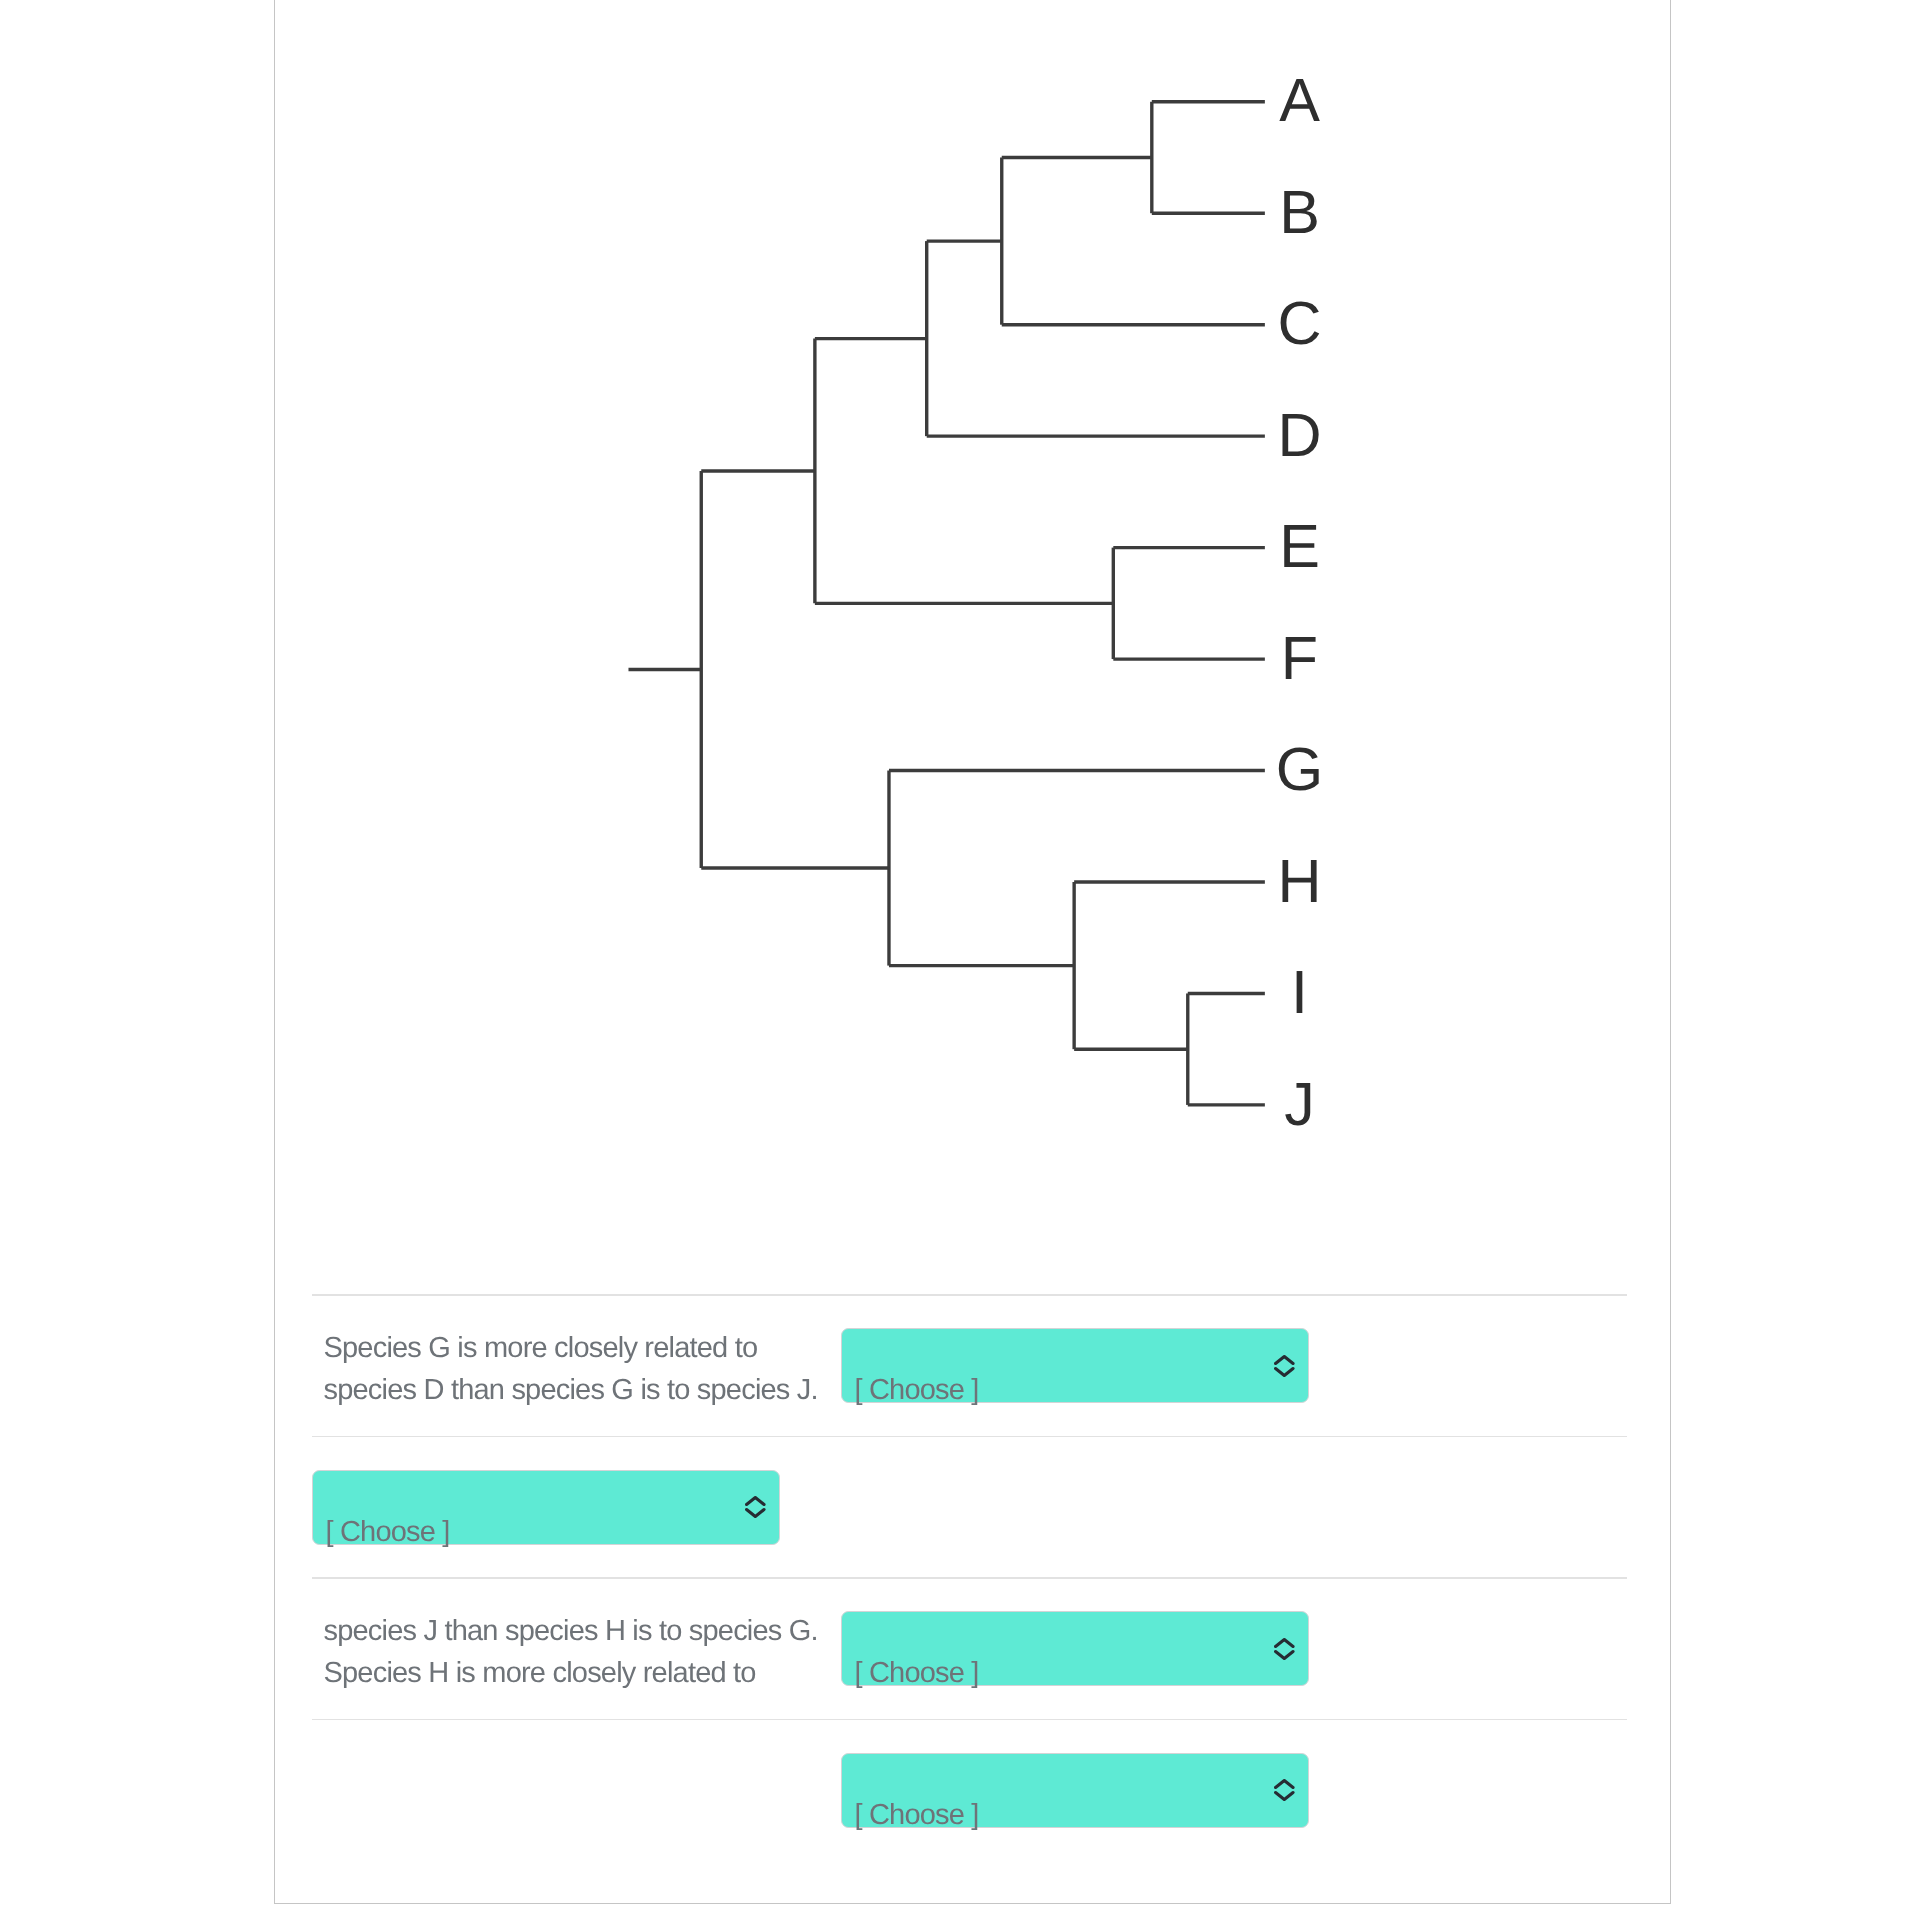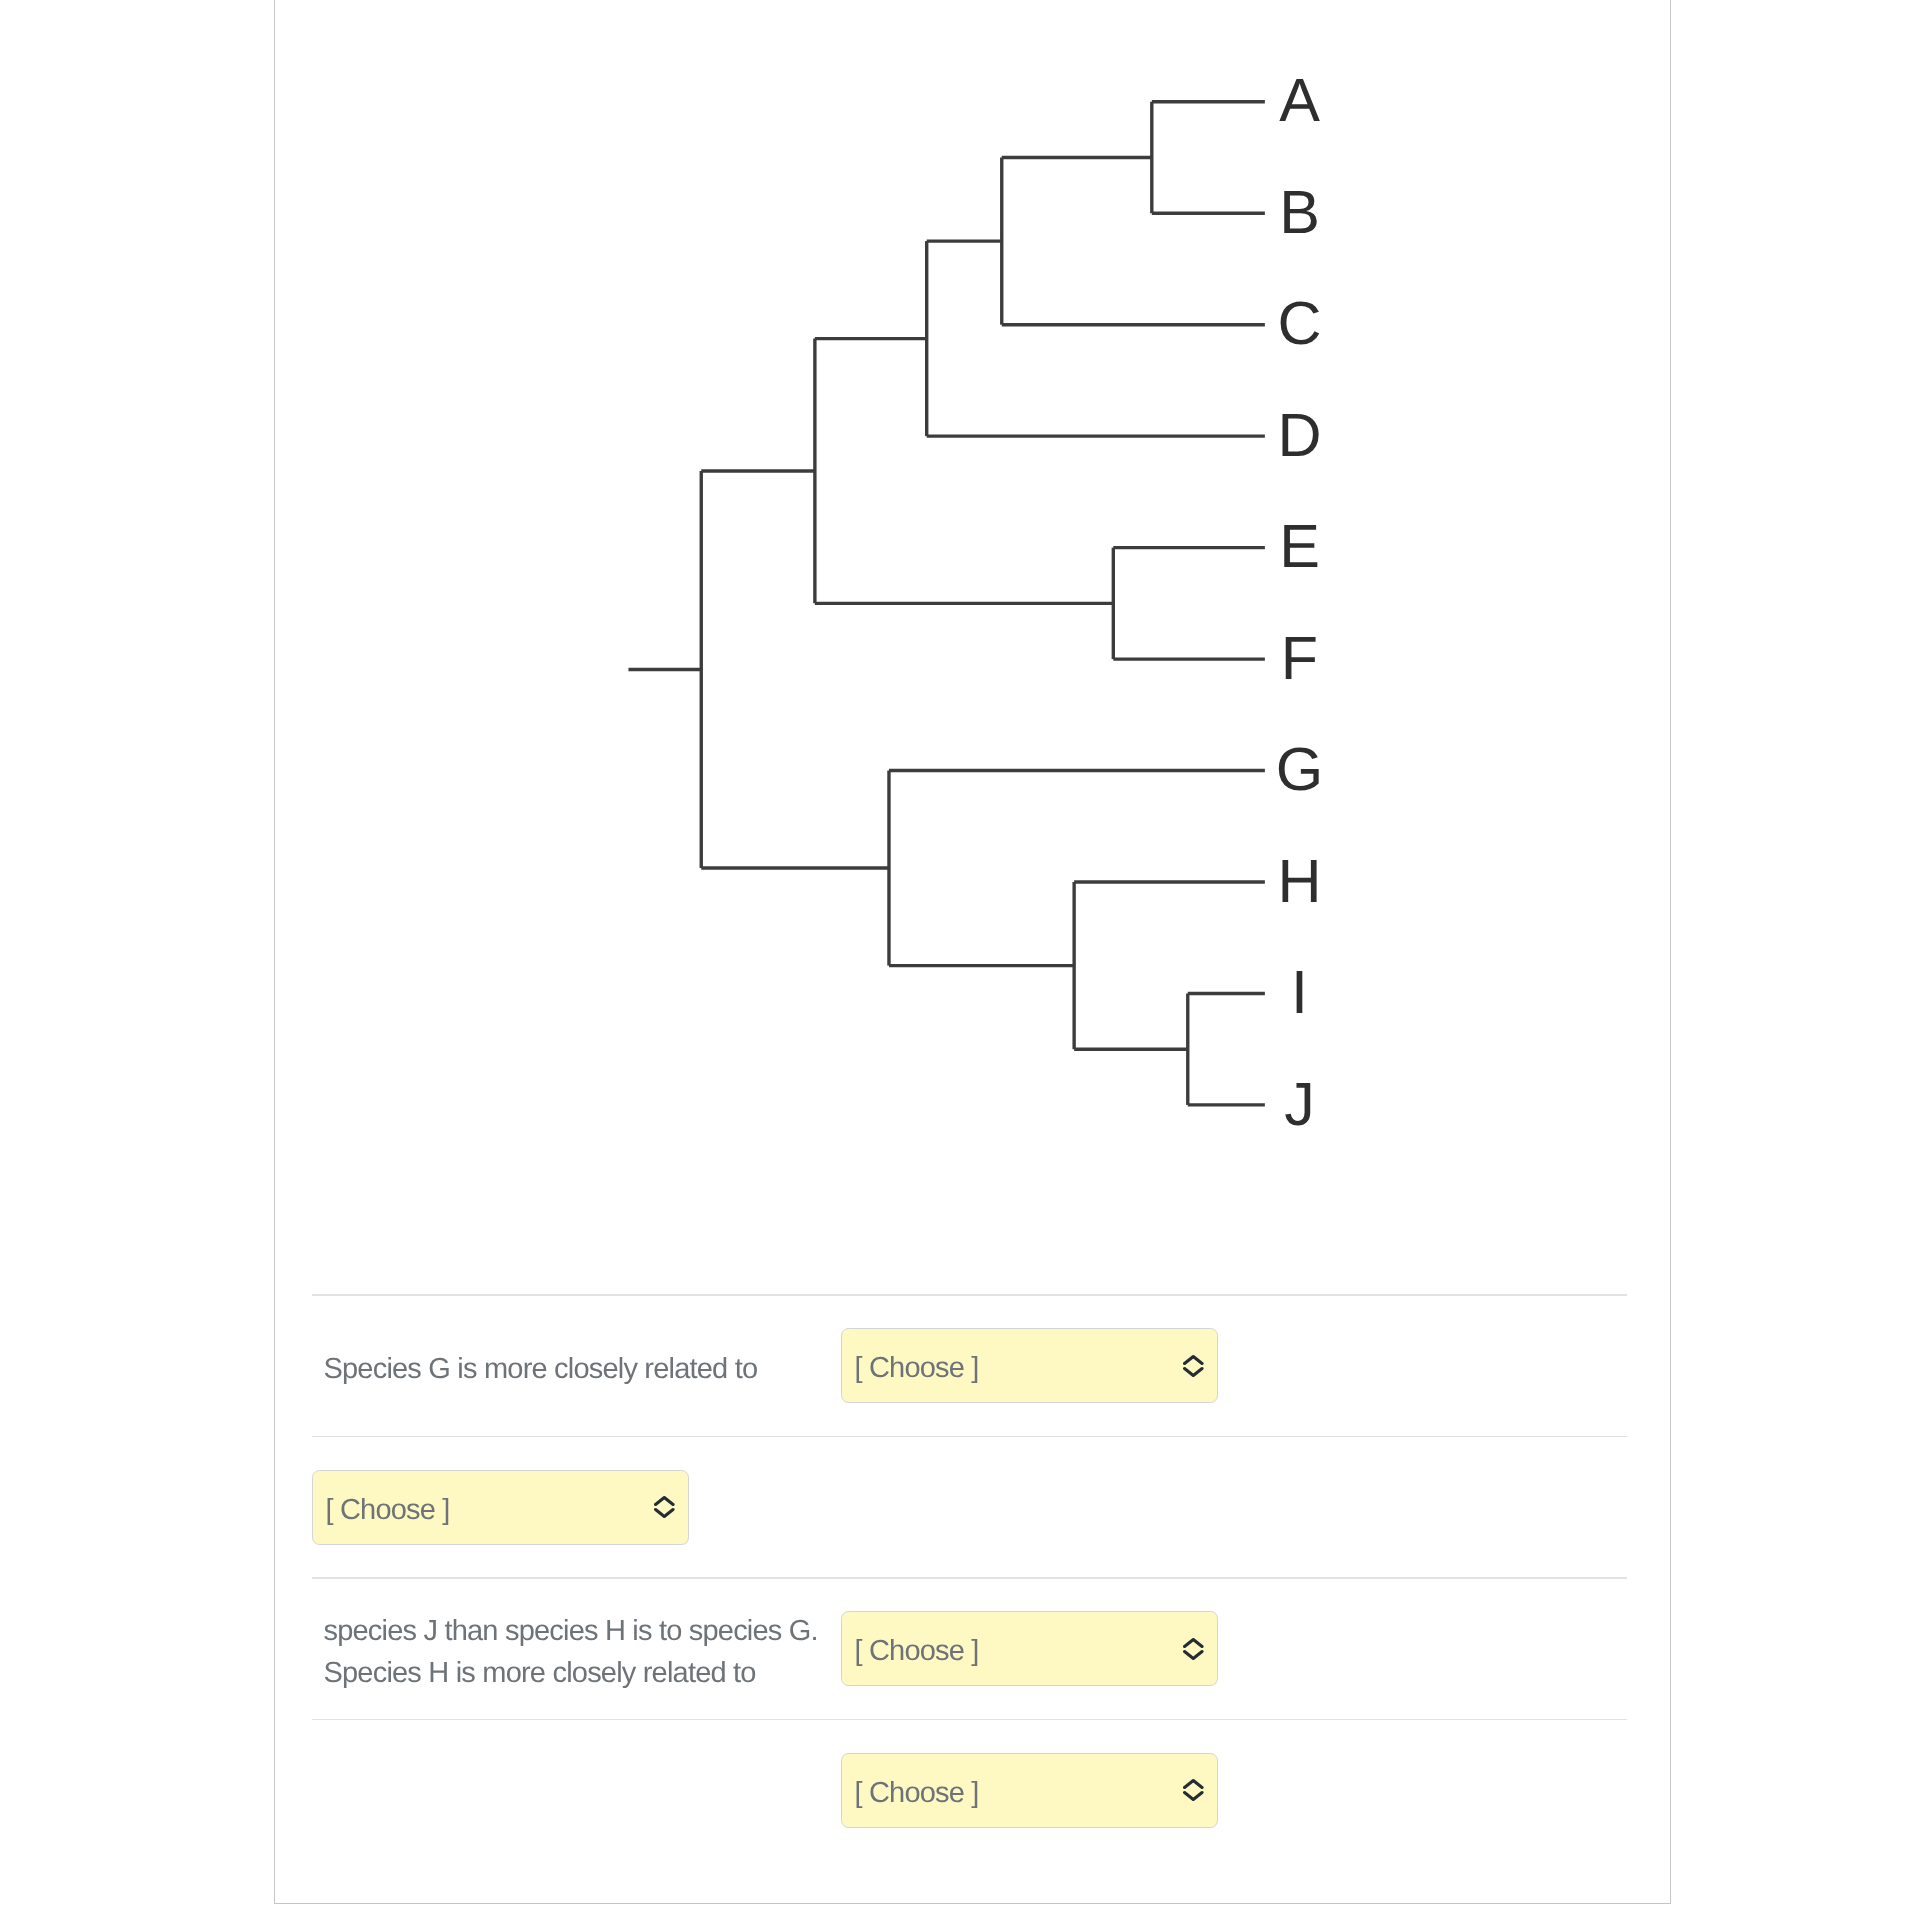--- a/index.html
+++ b/index.html
@@ -24,23 +24,23 @@
              font-size:61px;color:#2e2e2e;line-height:1;white-space:nowrap;
              letter-spacing:0px;}
 
   
   #rows{position:absolute;left:312px;top:1294px;width:1315px;}
   .divider{height:1.5px;background:#e2e2e2;width:100%;}
   .qrow{display:flex;align-items:center;height:140px;}
   .qtext{font-size:29px;-webkit-font-smoothing:antialiased;line-height:42px;color:#6e7378;width:529px;
          padding-left:11.5px;box-sizing:border-box;letter-spacing:-0.8px;
          white-space:nowrap;position:relative;top:3.2px;}
-  .dropdown{position:relative;width:377px;height:75px;
+  .dropdown{position:relative;width:468px;height:75px;
             border:1.9px solid #d3d4d6;border-radius:7.5px;box-sizing:border-box;
-            background:#fef9c3;display:flex;align-items:center;}
+            background:#5eead4;display:flex;align-items:flex-end;}
   .dropdown .dd-value{font-size:29px;color:#6e7378;padding-left:12.4px;
                       letter-spacing:-0.8px;line-height:1;position:relative;top:3.2px;}
   .dd-chevron{position:absolute;right:13px;top:50%;margin-top:-11px;
               width:20.6px;height:22px;display:block;}
 </style>
 </head>
 <body>
 
 <div id="page">
   <div id="qcard"></div>
@@ -88,20 +88,21 @@
       <span class="tip-label" style="left: 1243px; width: 113px; text-align: center; top: 851px; color: rgb(46, 46, 46);">H</span>
       <span class="tip-label" style="left: 1243px; width: 113px; text-align: center; top: 962px; color: rgb(46, 46, 46);">I</span>
       <span class="tip-label" style="left: 1243px; width: 113px; text-align: center; top: 1074px; color: rgb(46, 46, 46);">J</span>
     </div>
 
   <div id="rows">
       <div class="divider"></div>
       <div class="qrow">
         <div class="qtext">
           <div>Species G is more closely related to</div>
+          <div>species D than species G is to species J.</div>
         </div>
         <div class="dropdown">
           <span class="dd-value">[ Choose ]</span>
           <svg class="dd-chevron" viewBox="0 0 21.9 23.4">
             <path d="M 1.65 9.0 L 10.95 1.65 L 20.25 9.0" fill="none" stroke="#262c33" stroke-width="3.3" stroke-linecap="round" stroke-linejoin="round"></path>
             <path d="M 1.65 14.4 L 10.95 21.75 L 20.25 14.4" fill="none" stroke="#262c33" stroke-width="3.3" stroke-linecap="round" stroke-linejoin="round"></path>
           </svg>
         </div>
       </div>
       <div class="divider"></div>

